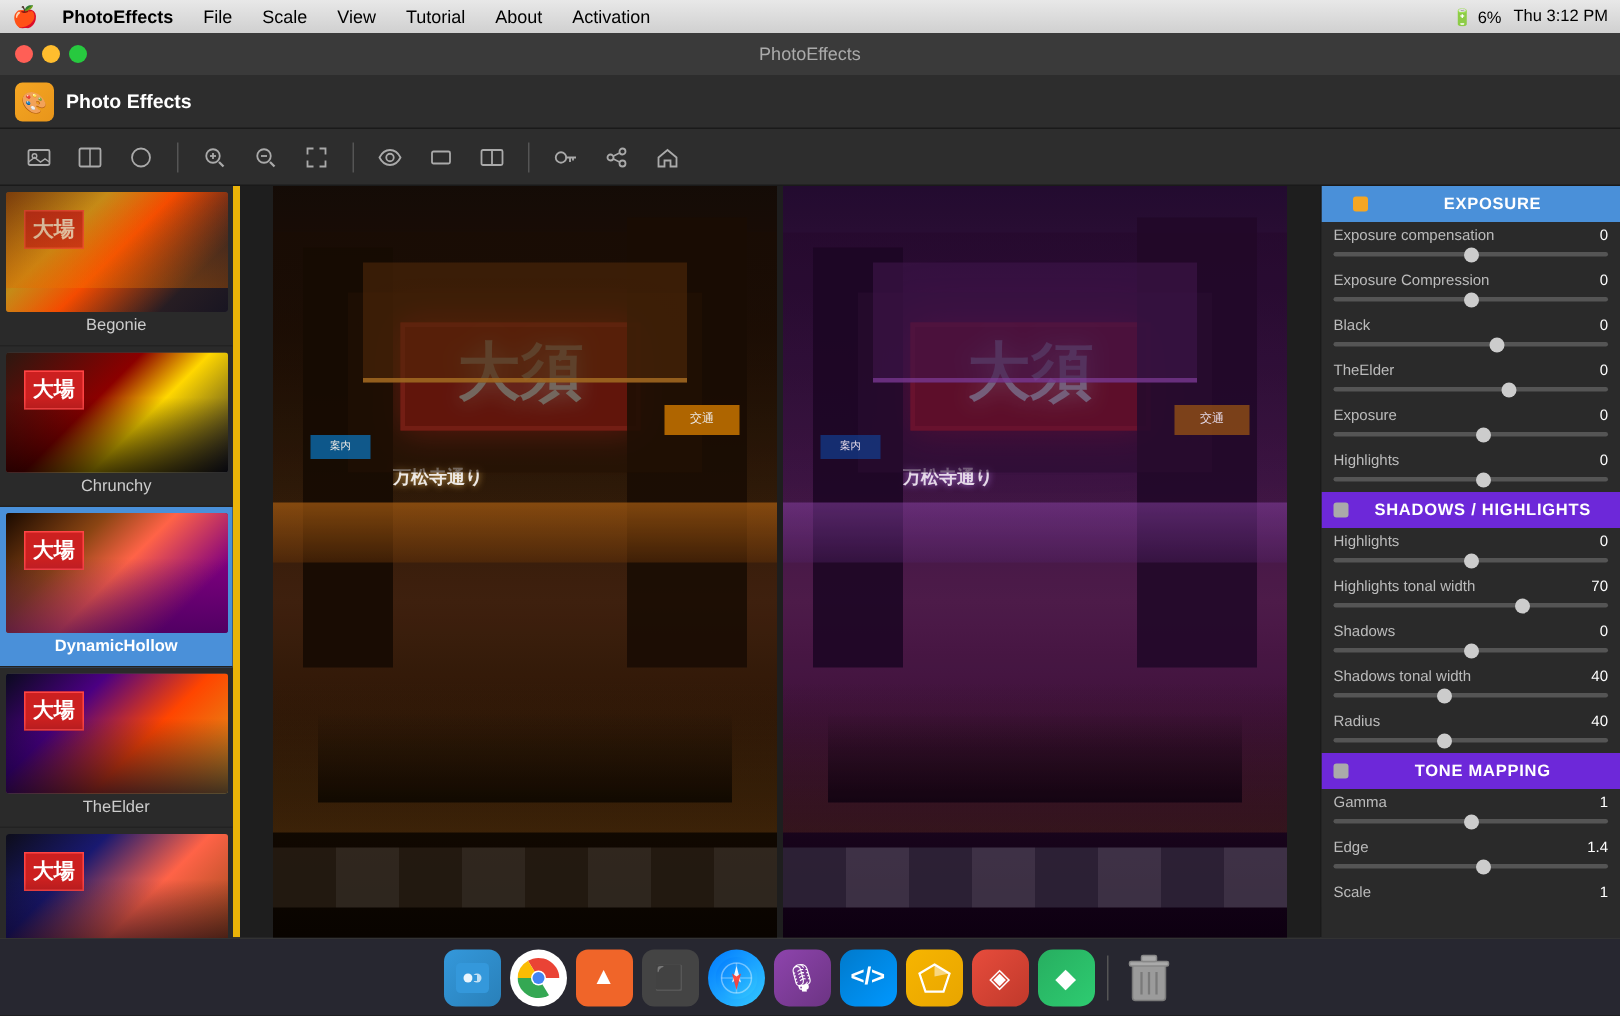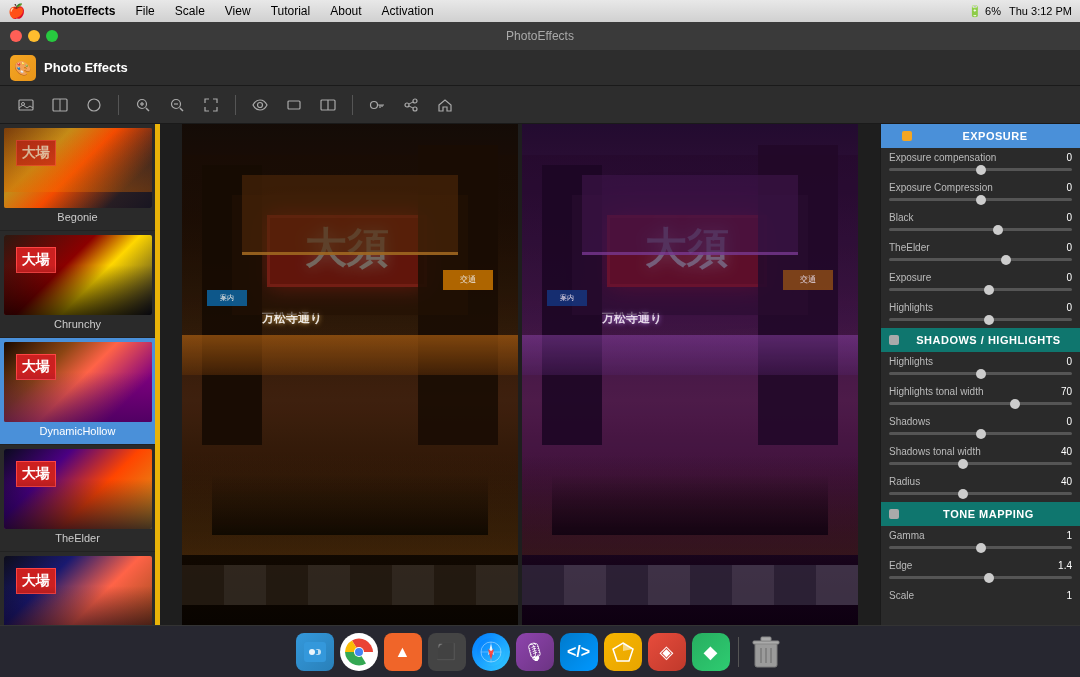--- a/index.html
+++ b/index.html
@@ -133,21 +133,21 @@
       border-radius: 2px;
       overflow: hidden;
       position: relative;
     }
     .sidebar-label {
       text-align: center;
       font-size: 11px;
       color: #ccc;
       padding: 3px 0;
     }
-    .sidebar-item.active .sidebar-label { color: #fff; }
+    .sidebar-item.active .sidebar-label { color: #fff; font-weight: bold; }
 
     
     .thumb-img {
       width: 100%;
       height: 100%;
       position: relative;
       overflow: hidden;
     }
     .thumb-city { background: linear-gradient(135deg, #8B4513 0%, #DAA520 30%, #FF4500 50%, #1a1a2e 80%); }
     .thumb-city2 { background: linear-gradient(135deg, #2c1810 0%, #8B0000 40%, #FFD700 60%, #1a1a2e 100%); }
@@ -191,21 +191,21 @@
       font-size: 11px;
     }
     .right-panel::-webkit-scrollbar { width: 4px; }
     .right-panel::-webkit-scrollbar-track { background: #2a2a2a; }
     .right-panel::-webkit-scrollbar-thumb { background: #555; }
 
     .panel-section-header {
       display: flex;
       align-items: center;
       padding: 6px 8px;
-      background: #0f766e;
+      background: #6d28d9;
       cursor: pointer;
       gap: 6px;
       flex-shrink: 0;
     }
     .panel-section-header .section-dot {
       width: 10px;
       height: 10px;
       border-radius: 2px;
       background: #f5a623;
       flex-shrink: 0;

